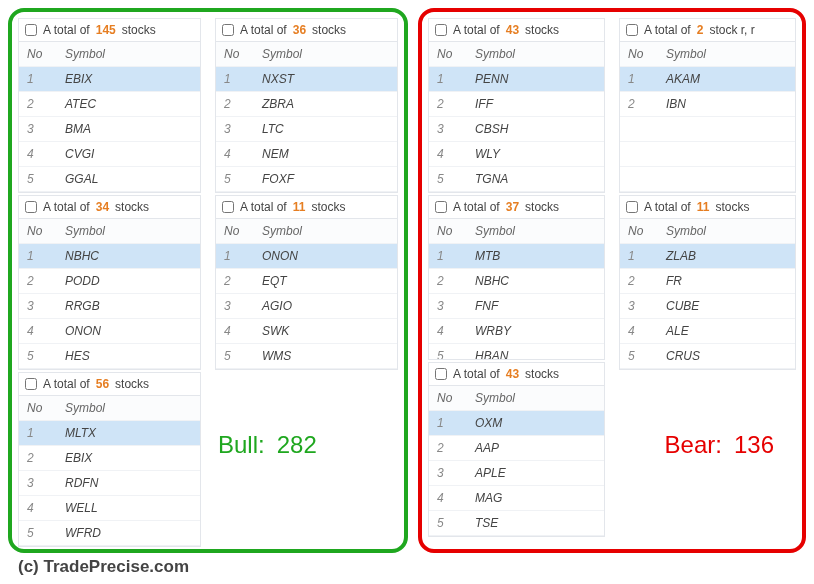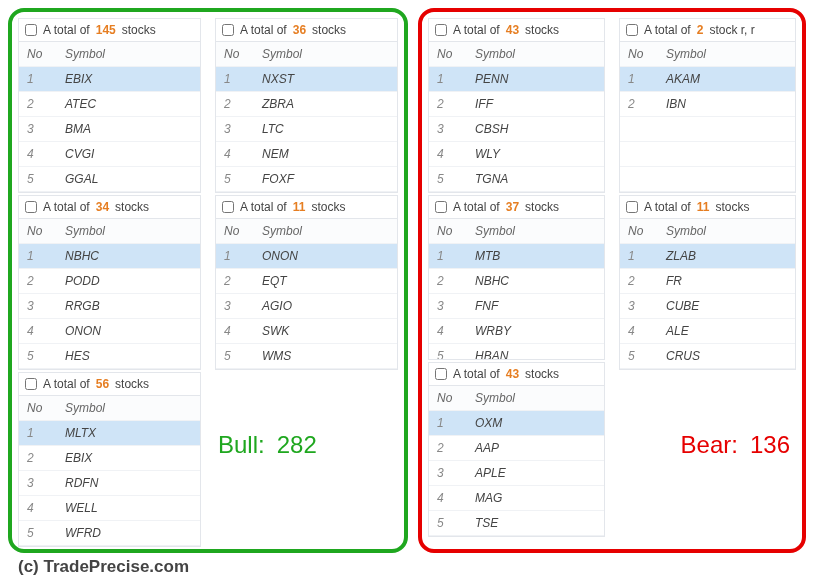--- a/index.html
+++ b/index.html
@@ -76,21 +76,21 @@
   td.no { color:#888; }
   .summary {
     position:absolute;
     font-weight:normal;
     font-size:24px;
     display:flex;
     gap:12px;
     align-items:flex-end;
   }
   .bull .summary { color:#1fa71f; left:206px; bottom:90px;}
-  .bear .summary { color:#e60000; right:12px; bottom:90px;}
+  .bear .summary { color:#e60000; right:28px; bottom:90px;}
   .copyright {
     font-weight:bold;
     font-size:17px;
     margin: 4px 0 0 10px;
   }
   .filler-row td { height:22px; }
 </style>
 </head>
 <body>
 

